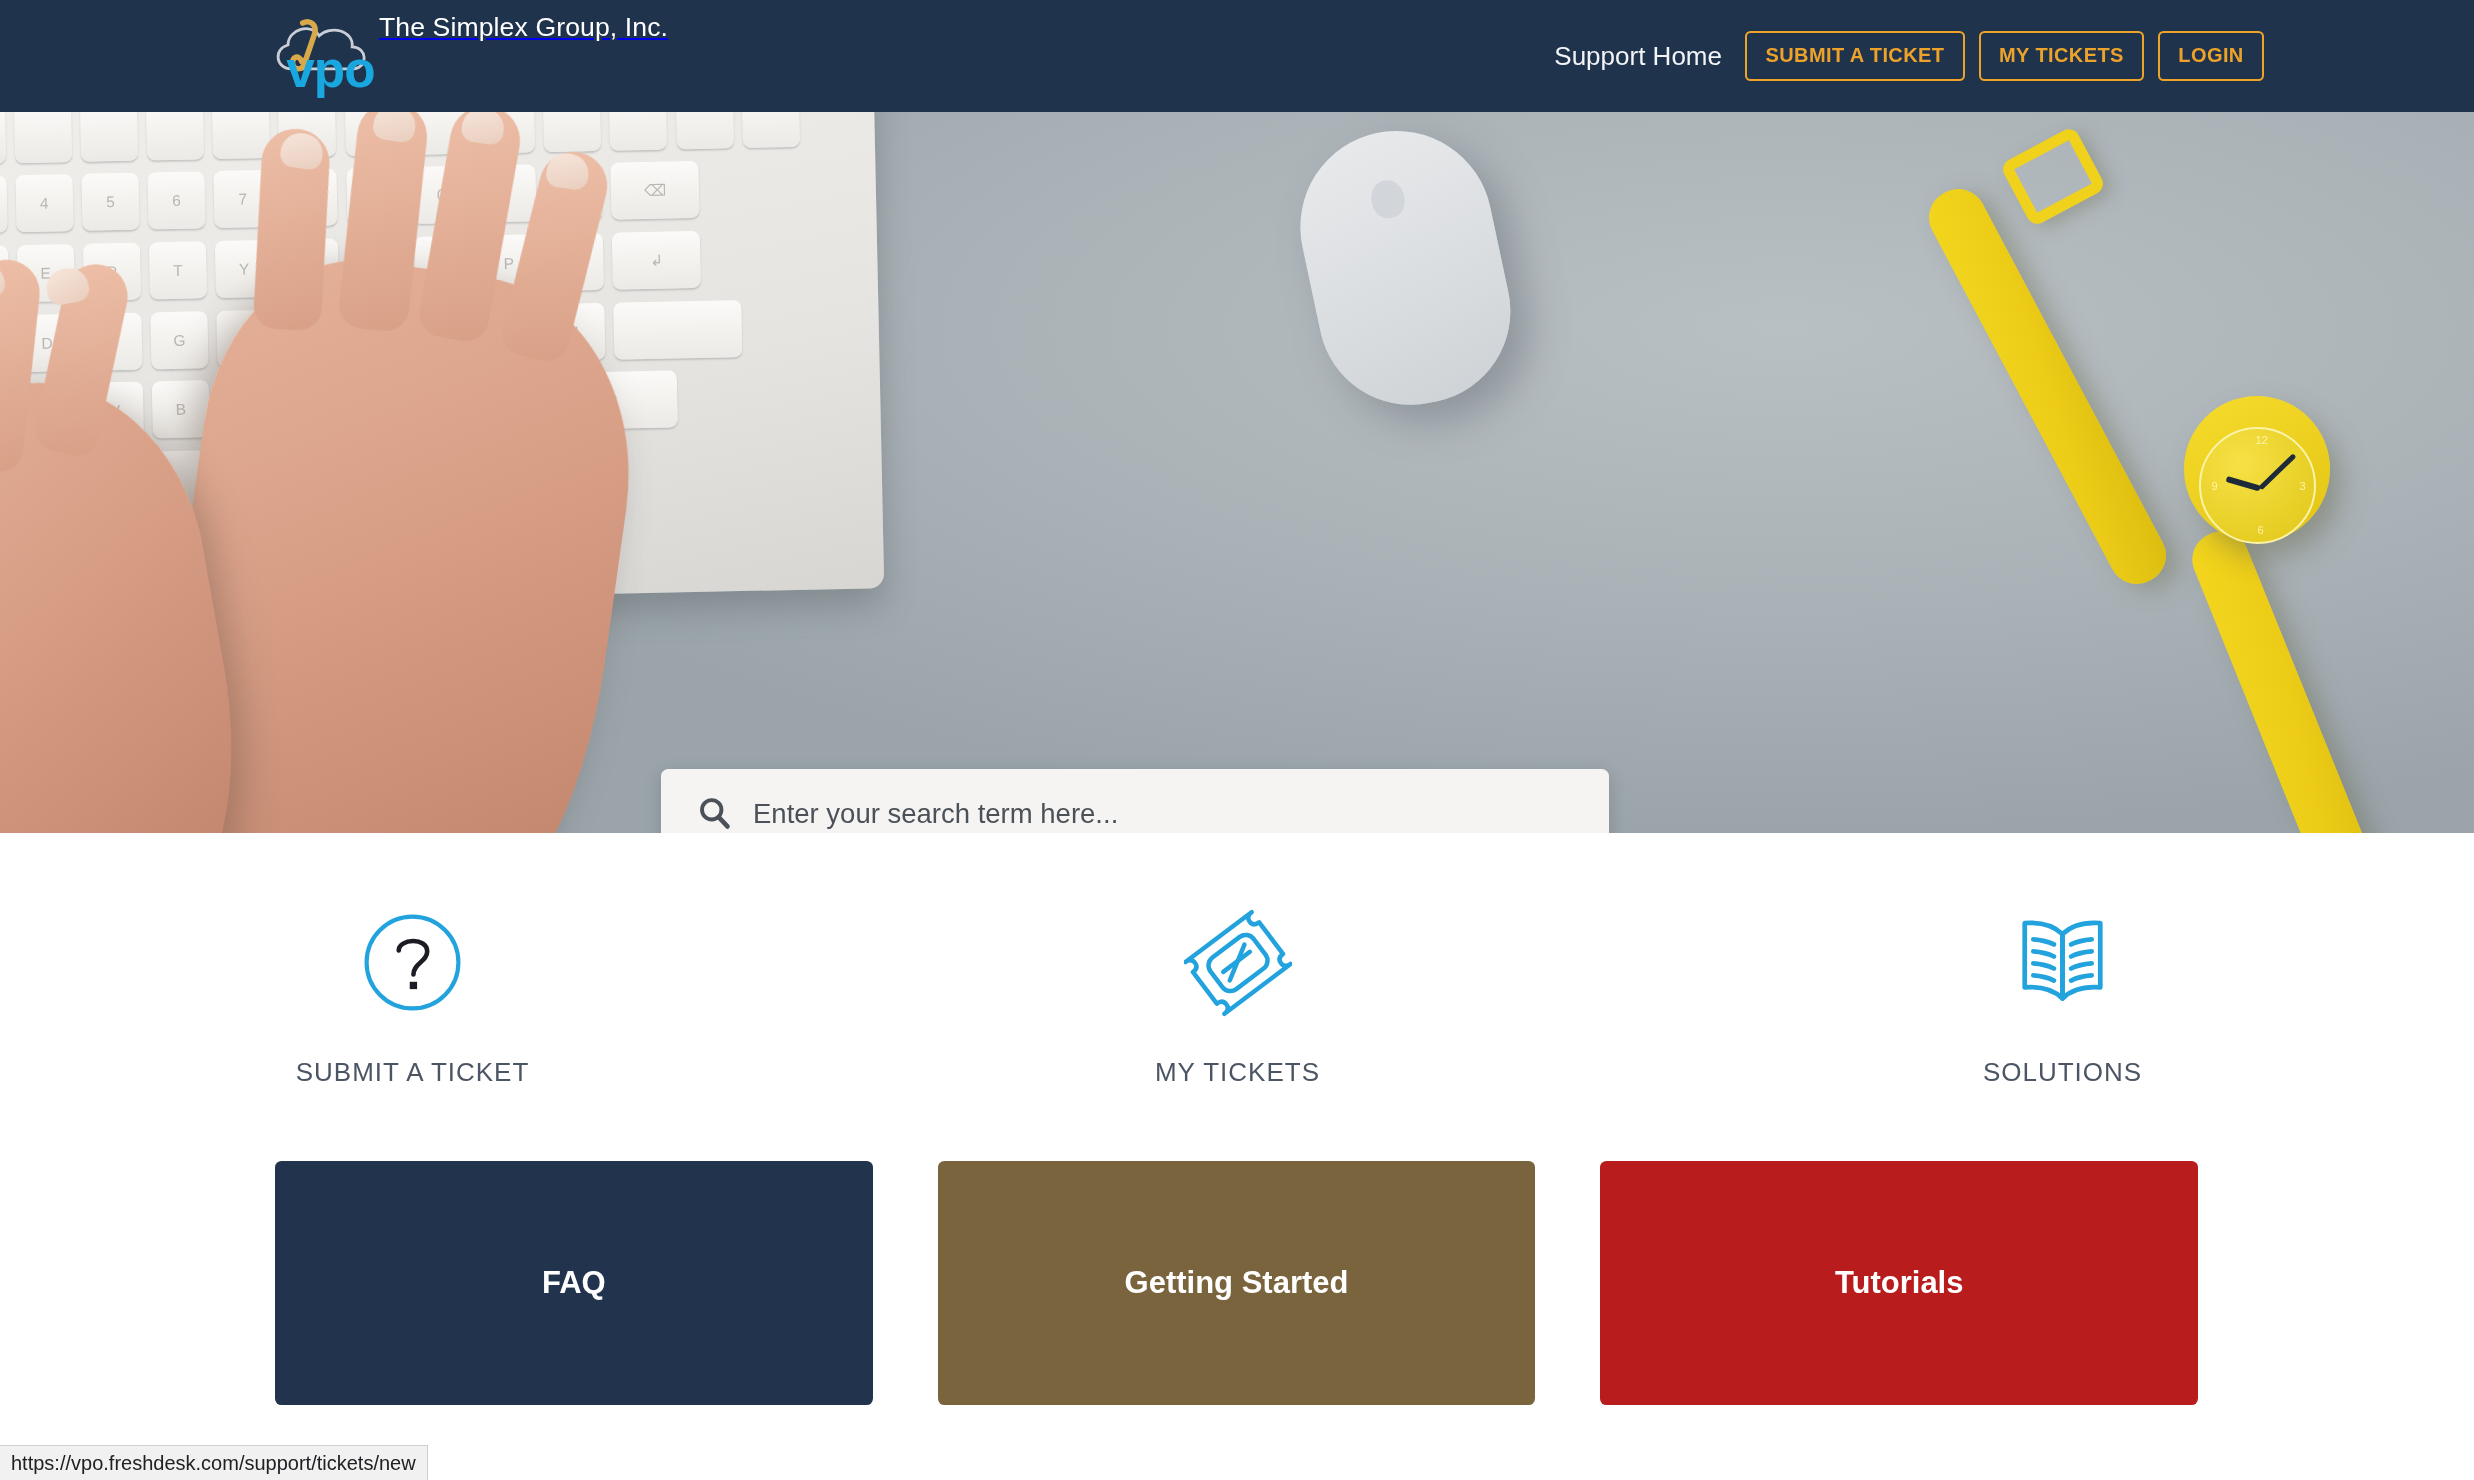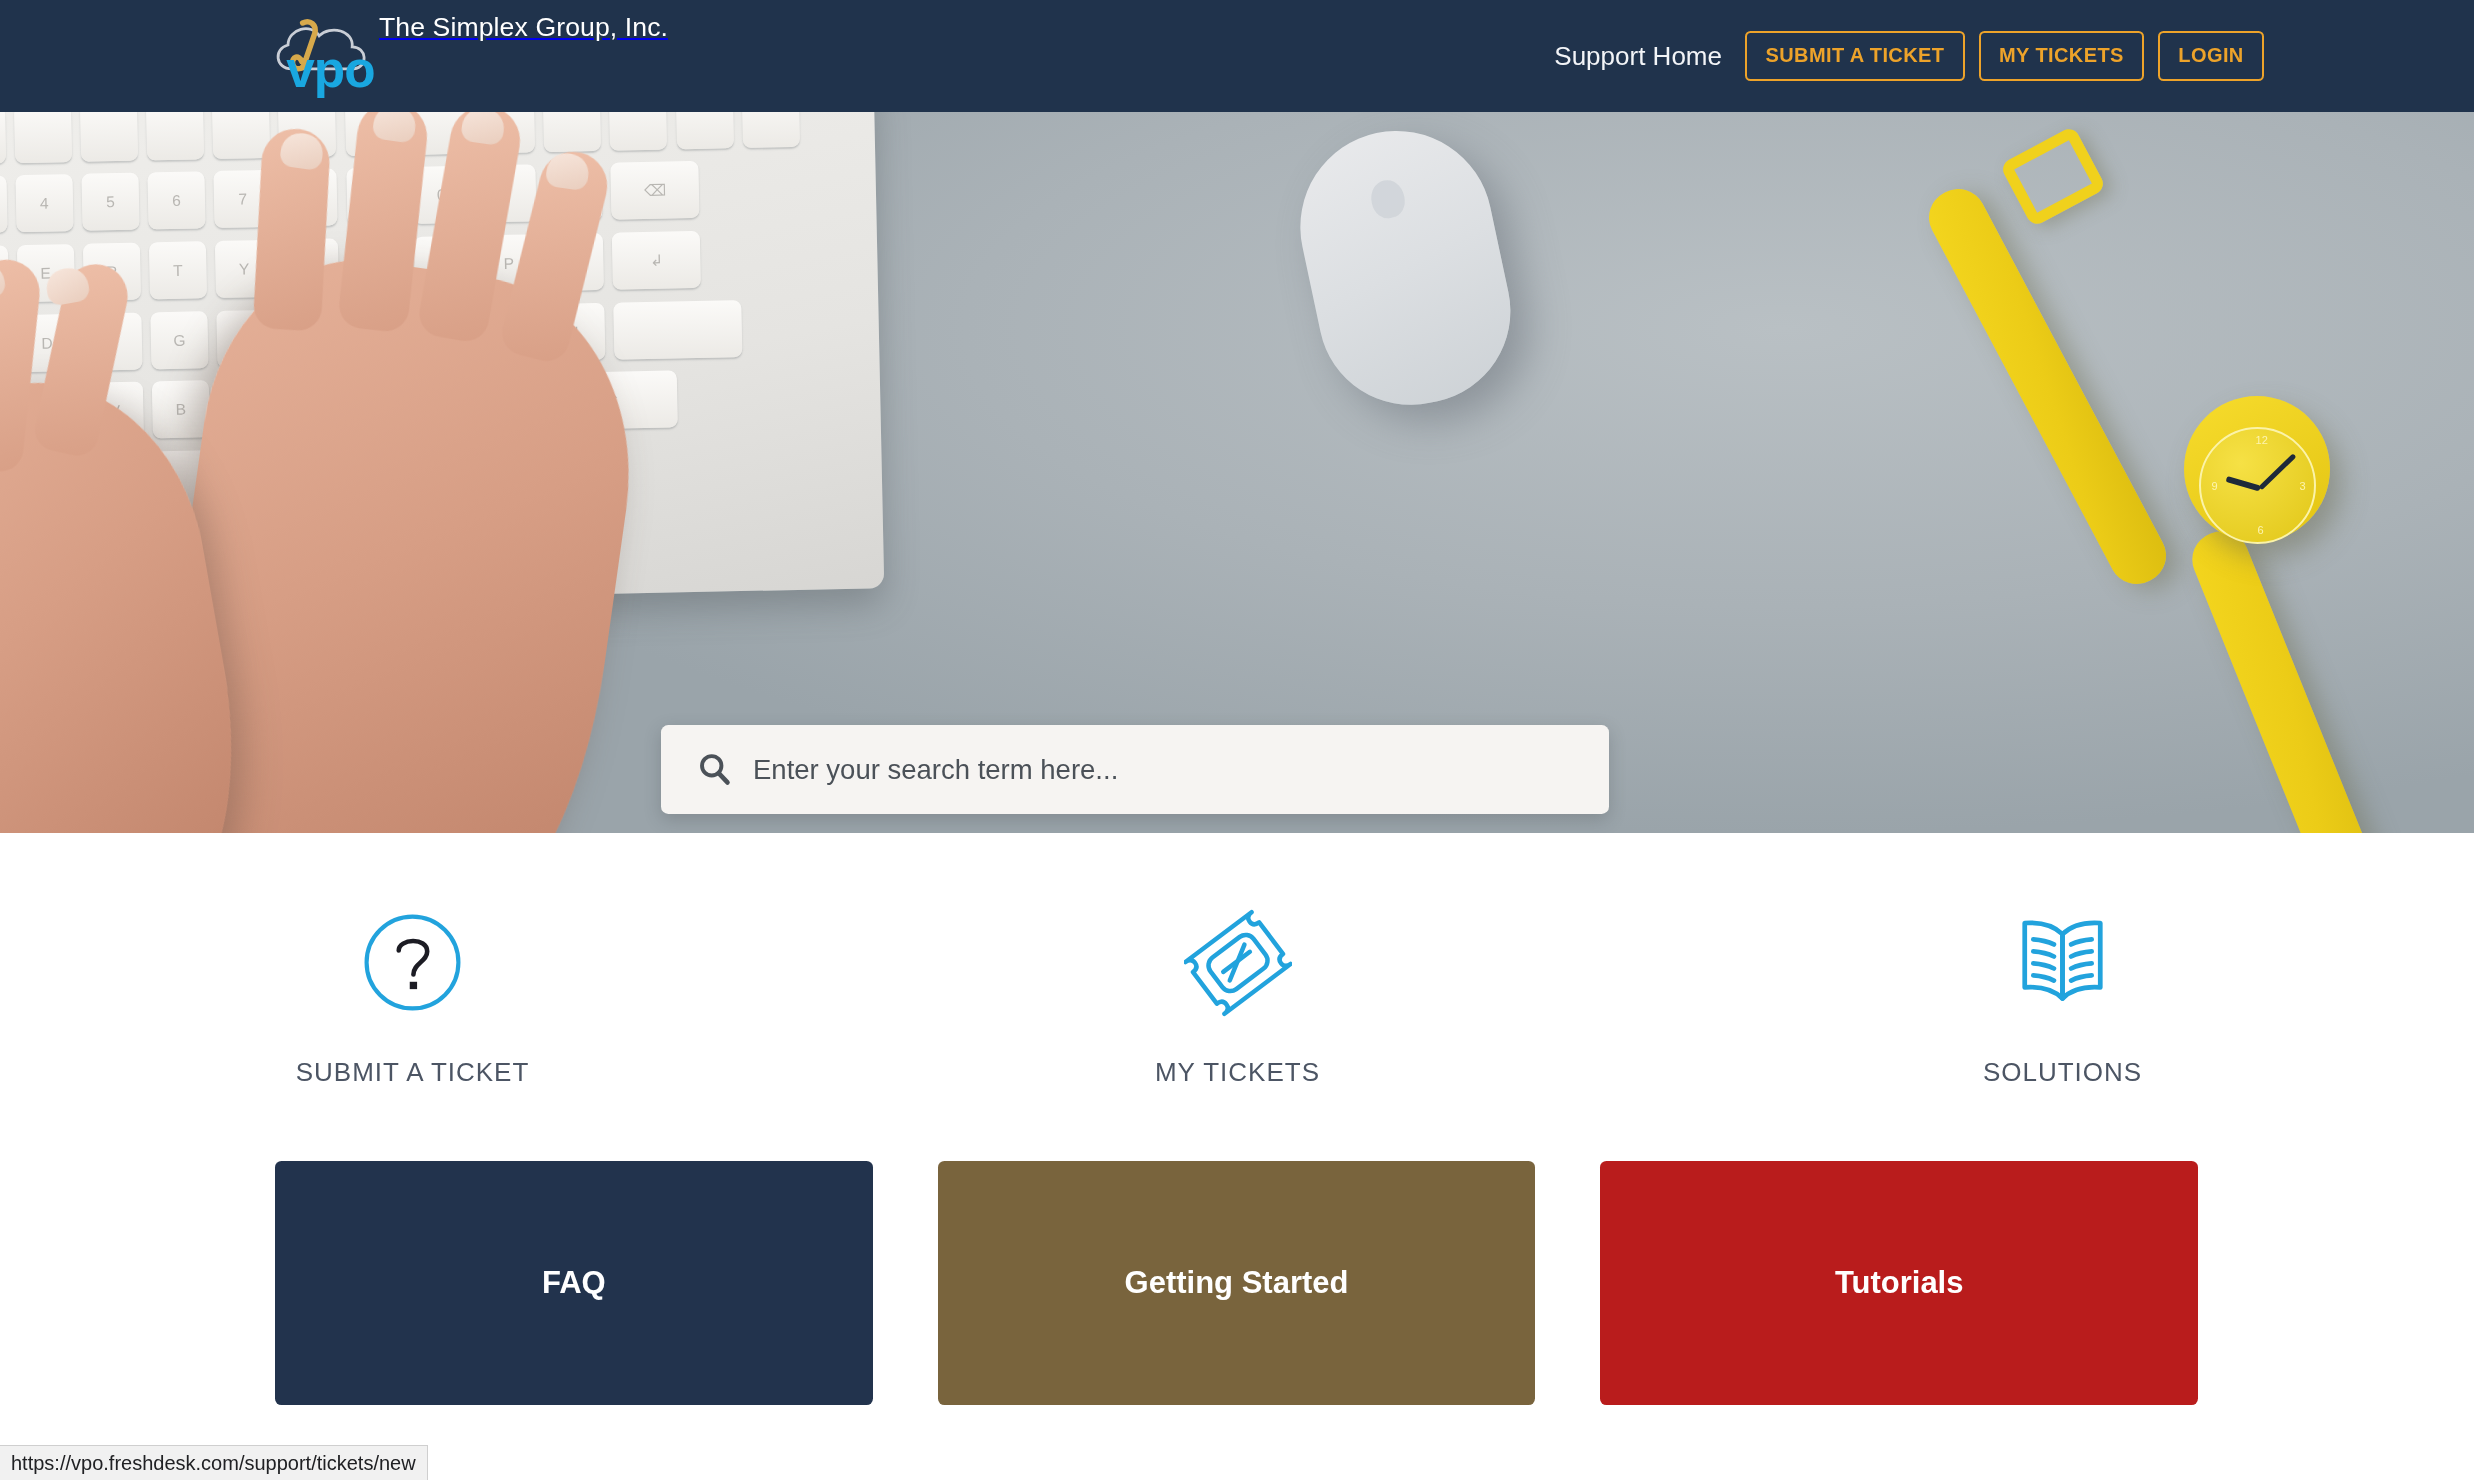--- a/index.html
+++ b/index.html
@@ -207,20 +207,21 @@
     position: absolute; left: 661px; top: 613px;
     display: flex; align-items: stretch; gap: 27.5px;
   }
   .search-box {
     width: 948px; height: 89px;
     background: #f6f4f2;
     border-radius: 7.3px;
     display: flex; align-items: center;
     padding-left: 35px;
     box-shadow: 0 5.5px 16.5px rgba(50,55,60,.22);
+    margin-top: 44px;
   }
   .search-icon { width: 37px; height: 37px; flex: none; margin-right: 20px; }
   .search-input {
     border: 0; outline: 0; background: transparent;
     font-size: 27.5px; color: #4b5158;
     font-family: "Liberation Sans", sans-serif;
     width: 806px;
   }
   .search-input::placeholder { color: #4b5158; opacity: 1; }
   .search-submit {

